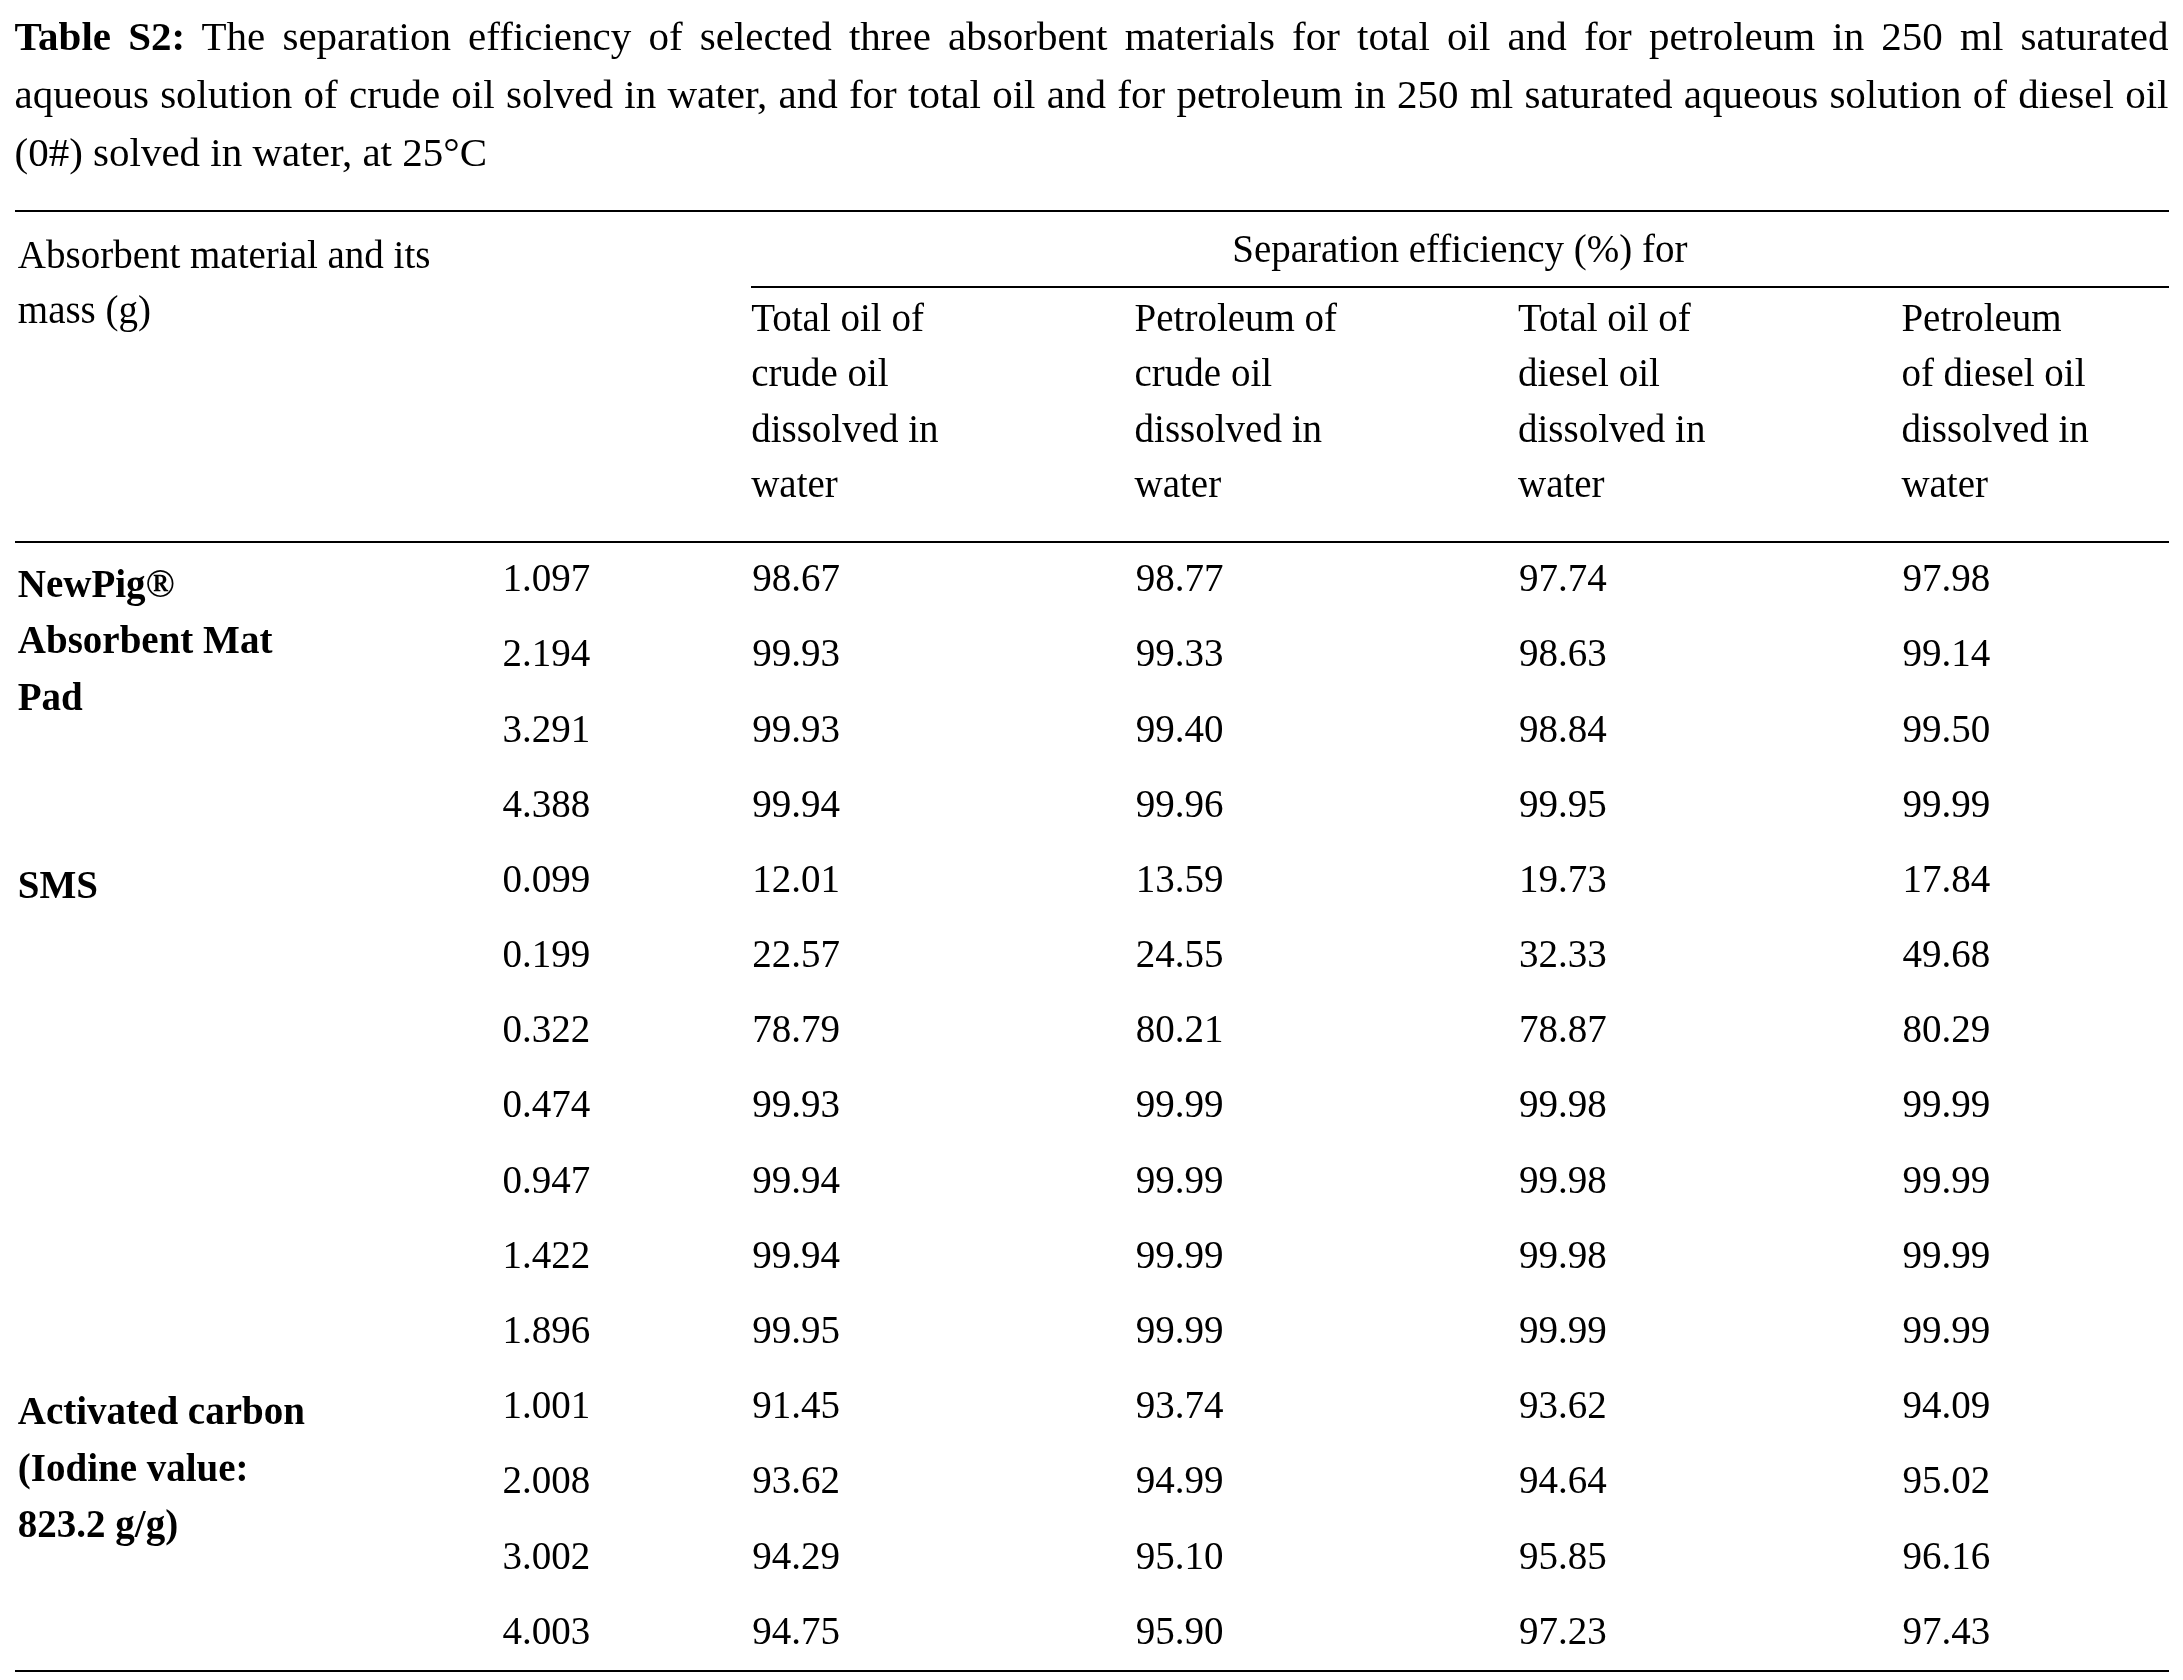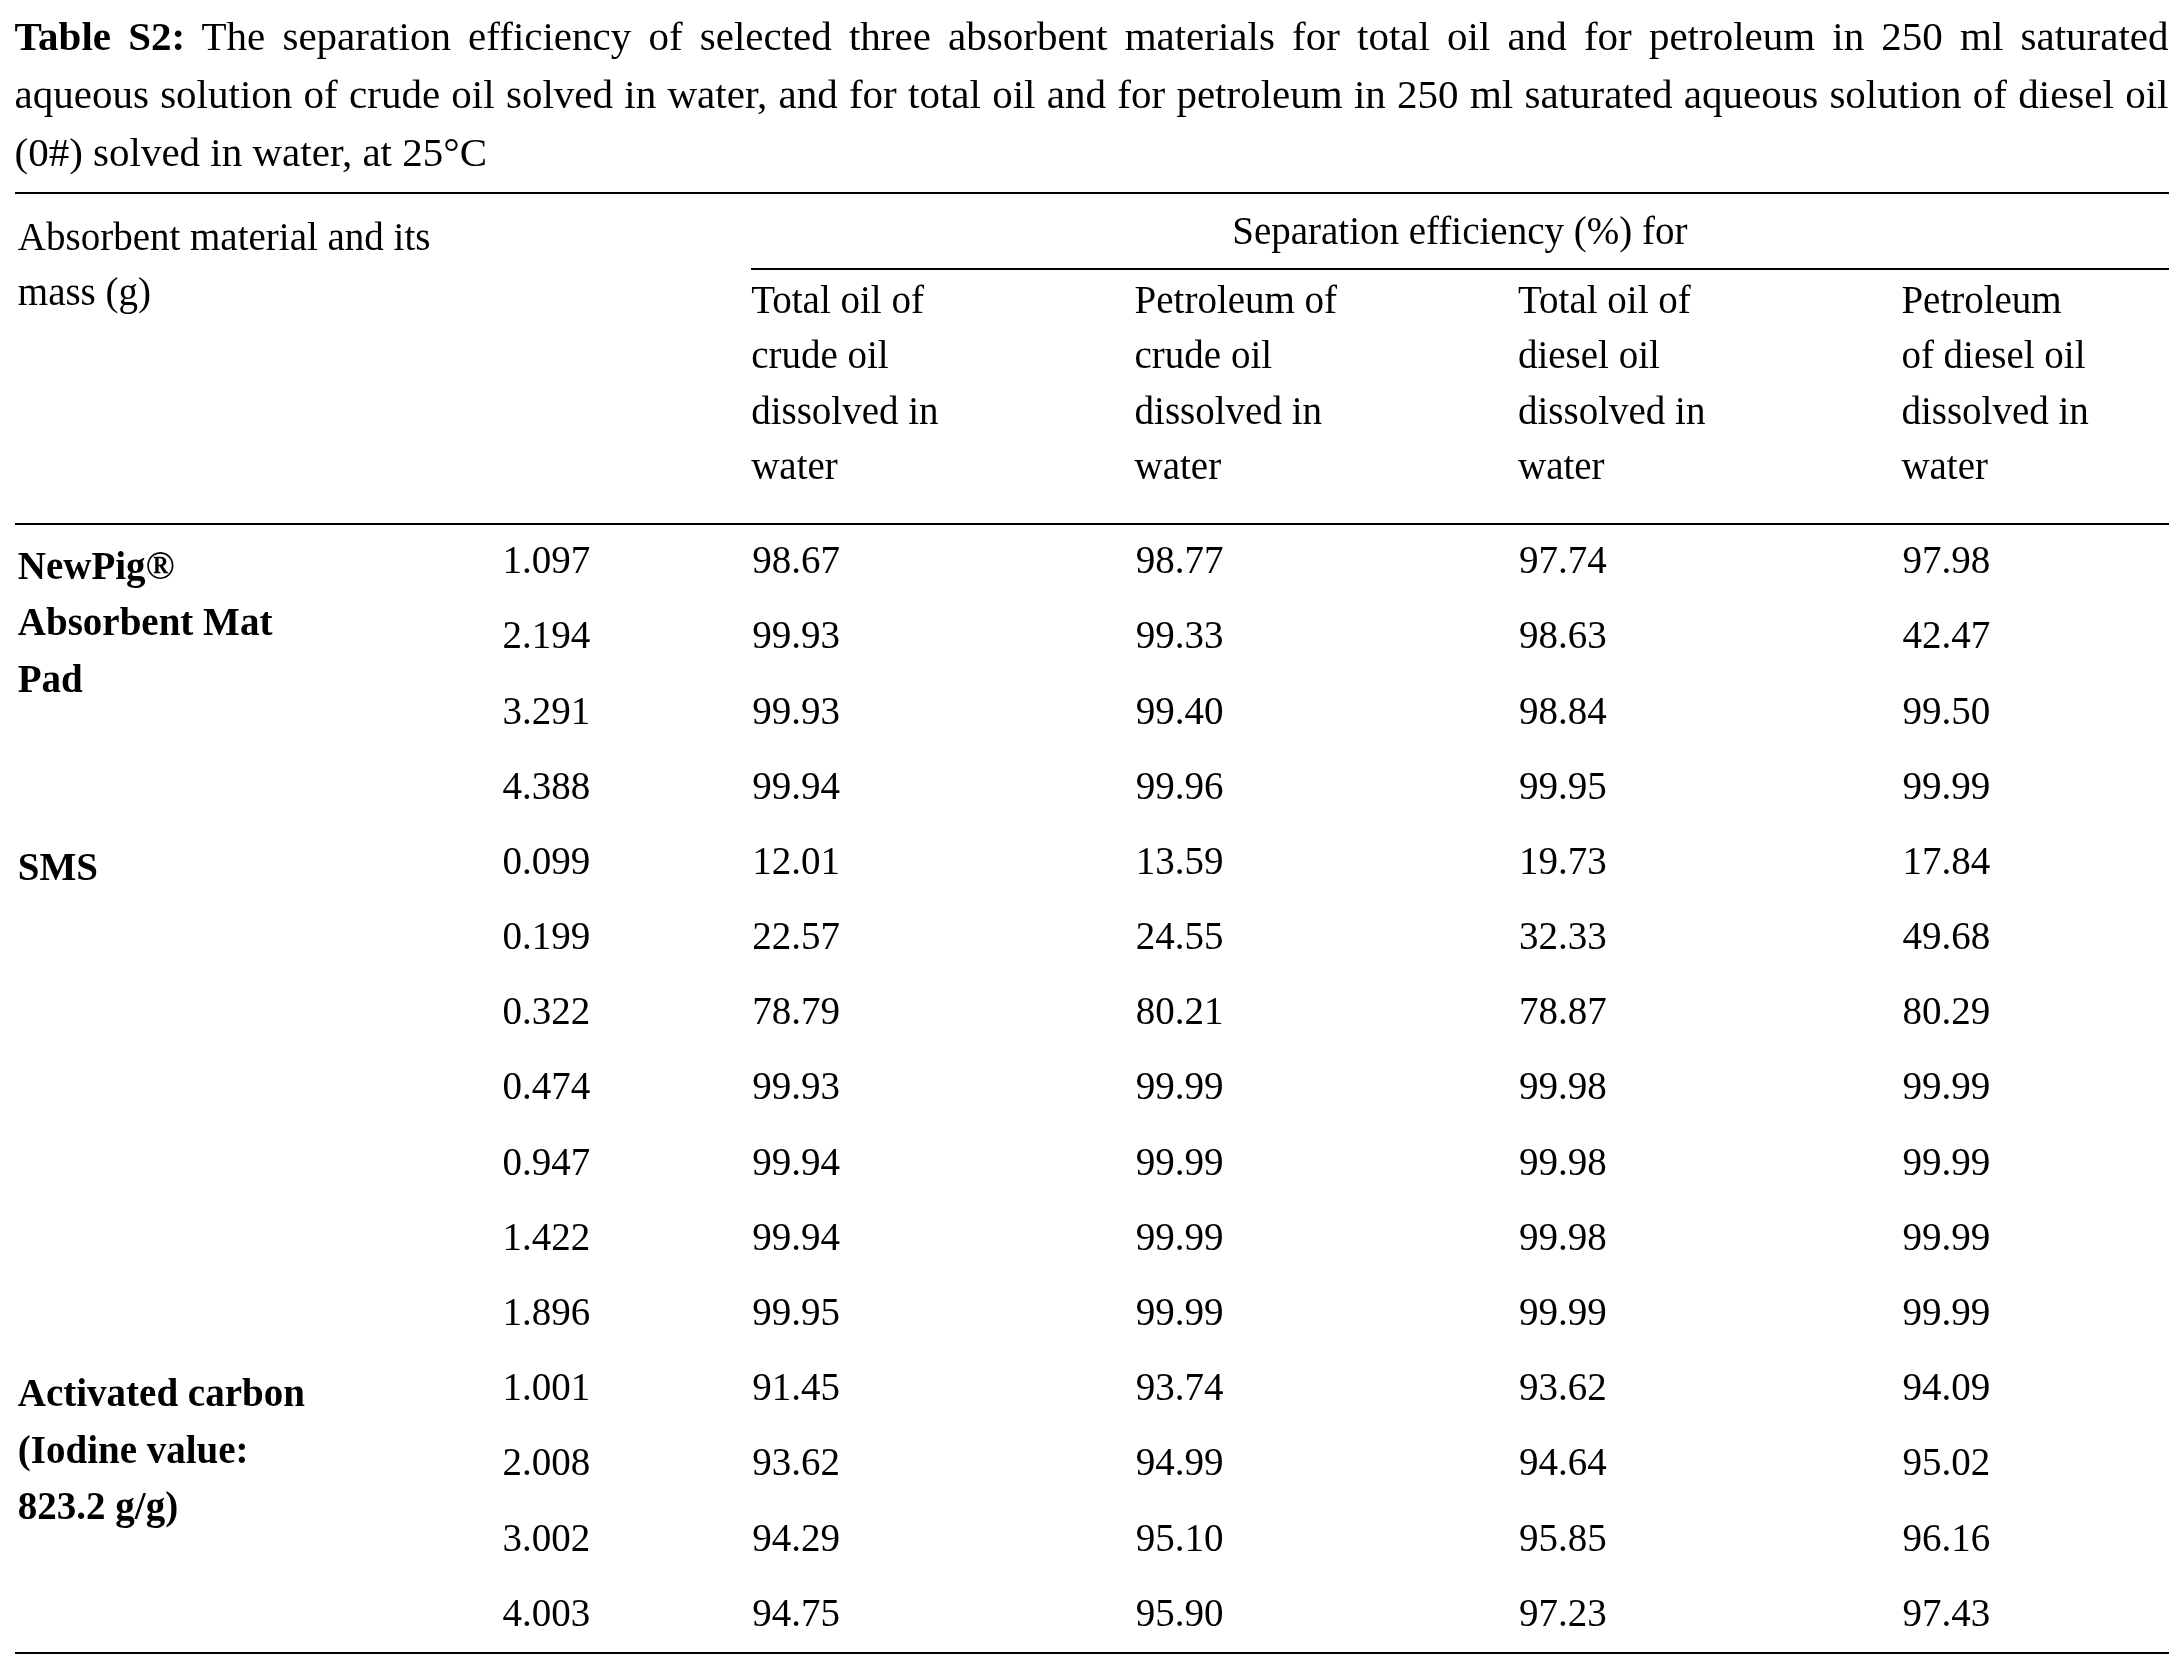--- a/index.html
+++ b/index.html
@@ -11,21 +11,21 @@
   }
   .page {
     width: 2183px;
     height: 1680px;
     box-sizing: border-box;
     padding: 6.7px 14.5px 0 14.5px;
     overflow: hidden;
   }
   
   .caption {
-    margin: 0 0 11px 0;
+    margin: 0 0 29px 0;
     font-size: 41px;
     line-height: 1.42;
     text-align: justify;
   }
   .caption b { font-weight: bold; }
 
   
   table.datatable {
     width: 100%;
     border-collapse: collapse;
@@ -125,21 +125,21 @@
           <td class="val">98.67</td>
           <td class="val">98.77</td>
           <td class="val">97.74</td>
           <td class="val">97.98</td>
         </tr>
         <tr>
           <td class="mass">2.194</td>
           <td class="val">99.93</td>
           <td class="val">99.33</td>
           <td class="val">98.63</td>
-          <td class="val">42.47</td>
+          <td class="val">99.14</td>
         </tr>
         <tr>
           <td class="mass">3.291</td>
           <td class="val">99.93</td>
           <td class="val">99.40</td>
           <td class="val">98.84</td>
           <td class="val">99.50</td>
         </tr>
         <tr>
           <td class="mass">4.388</td>

